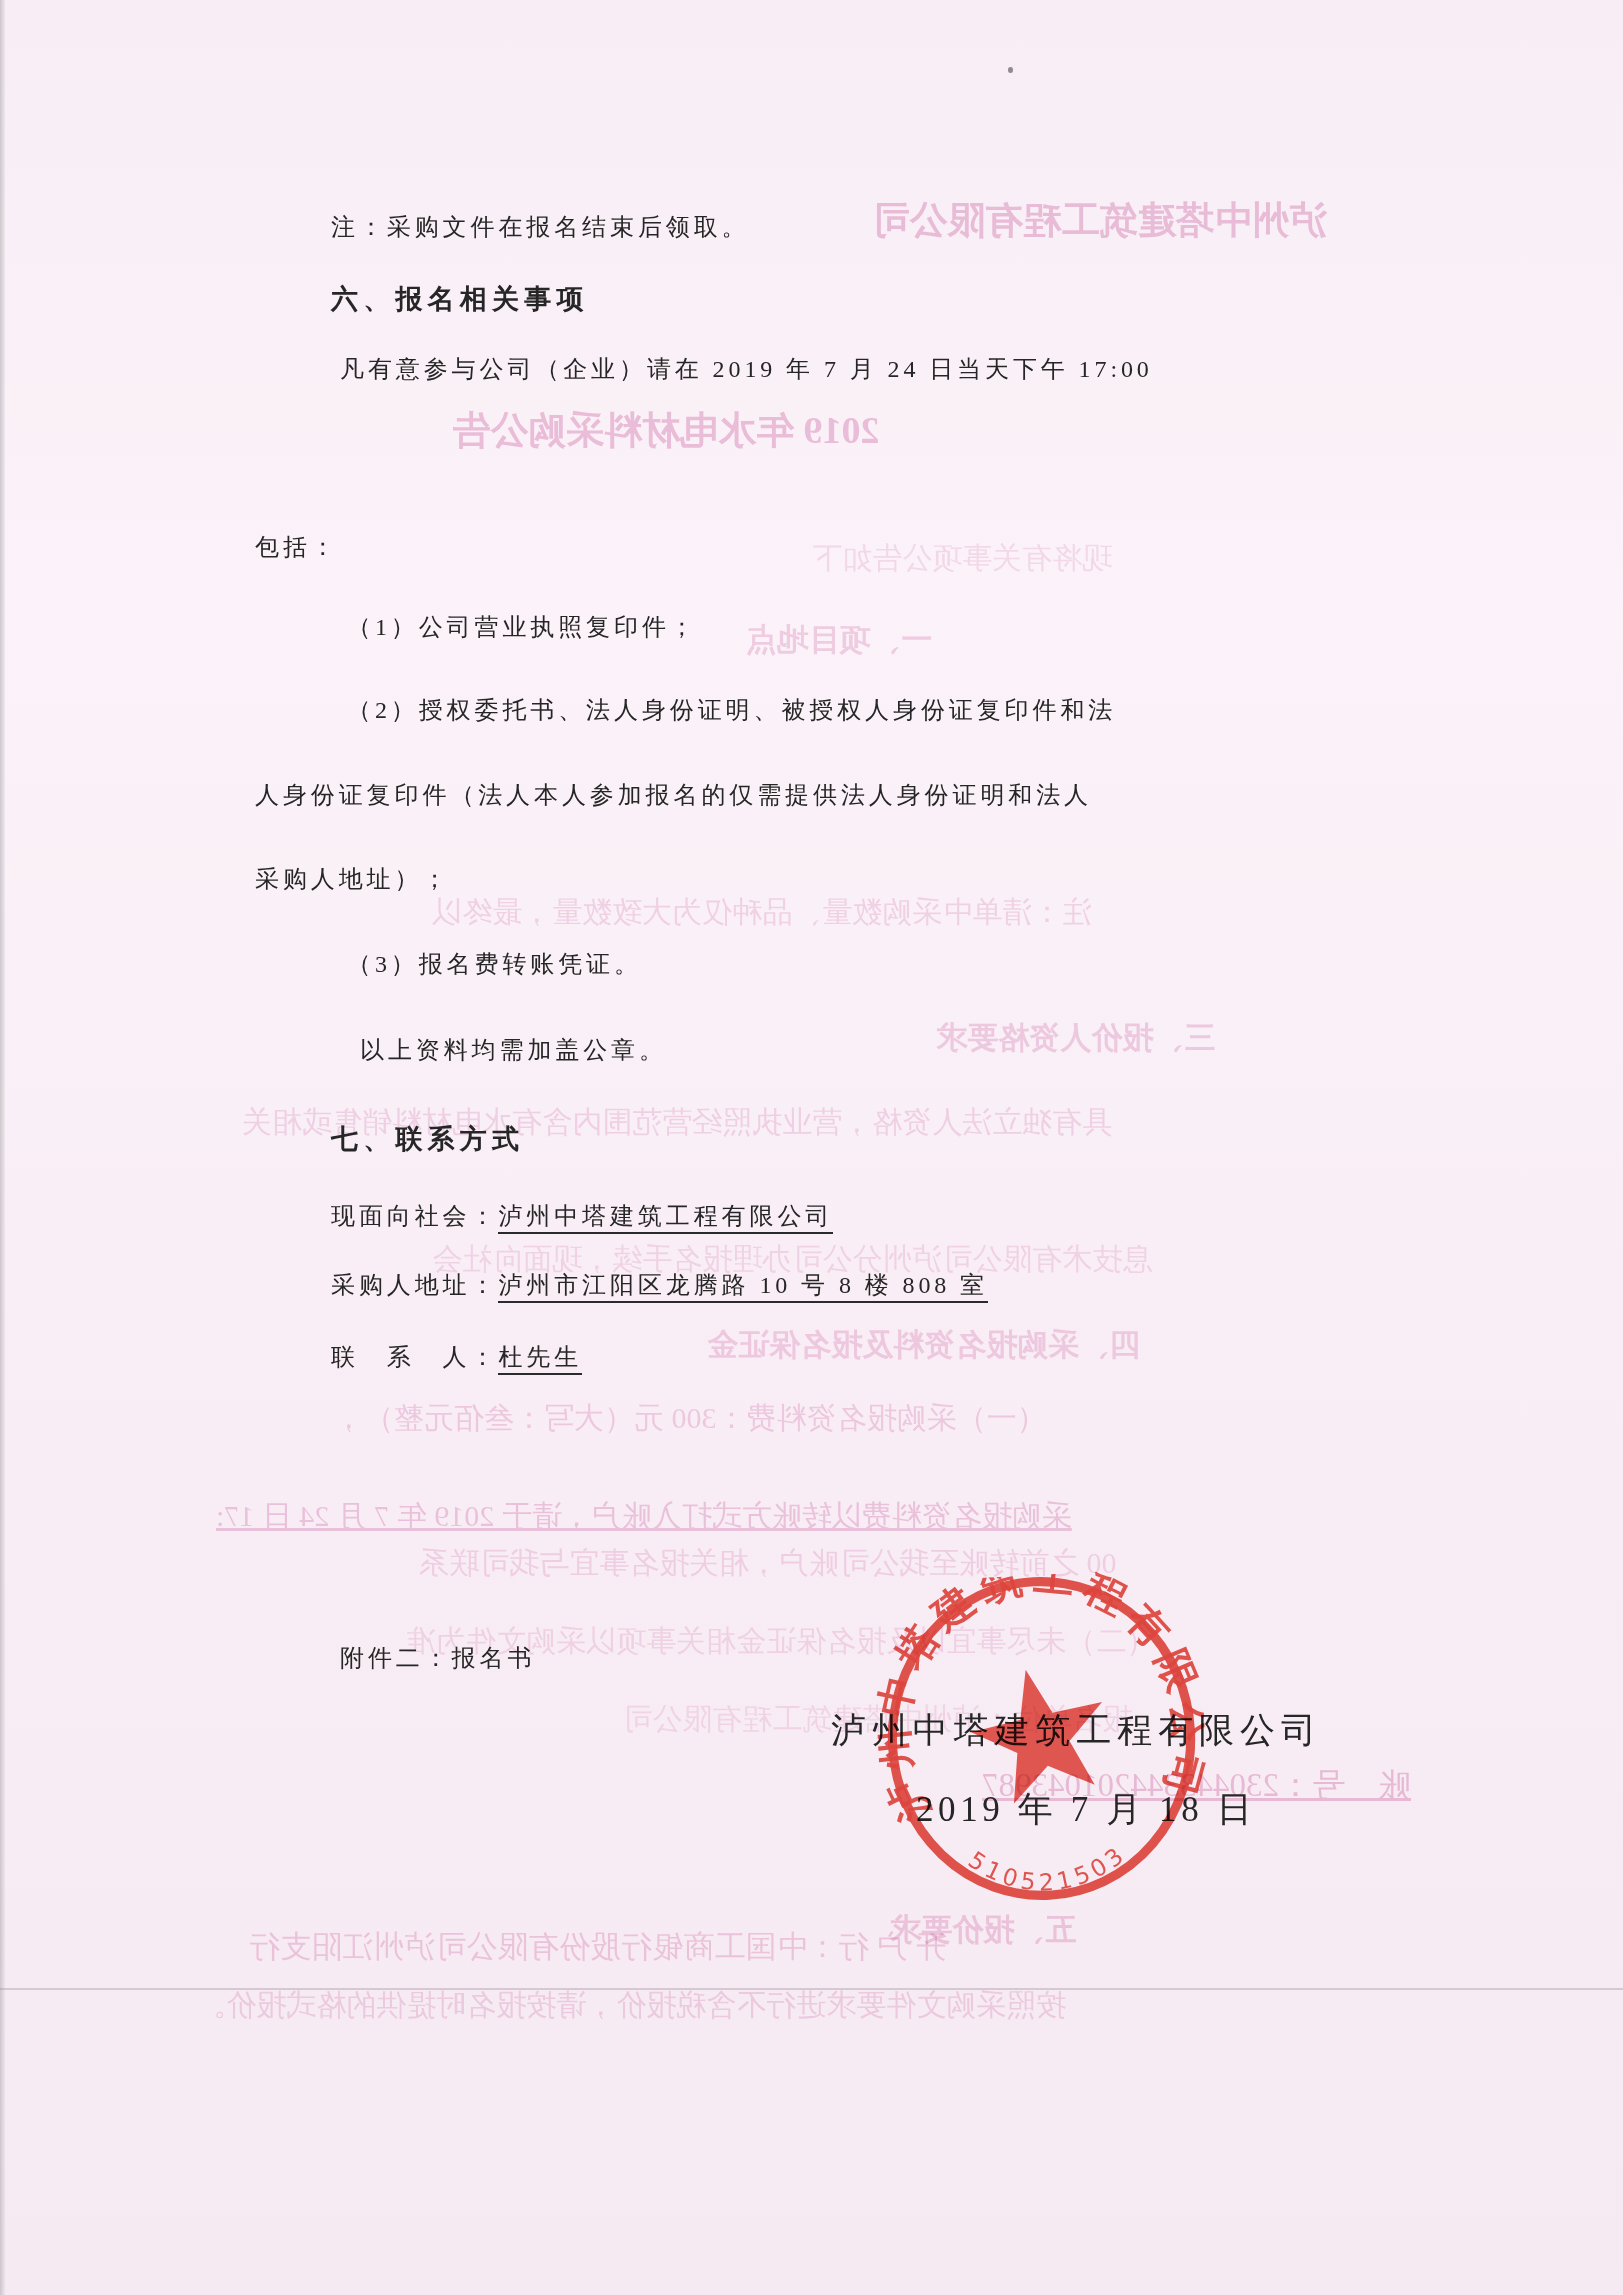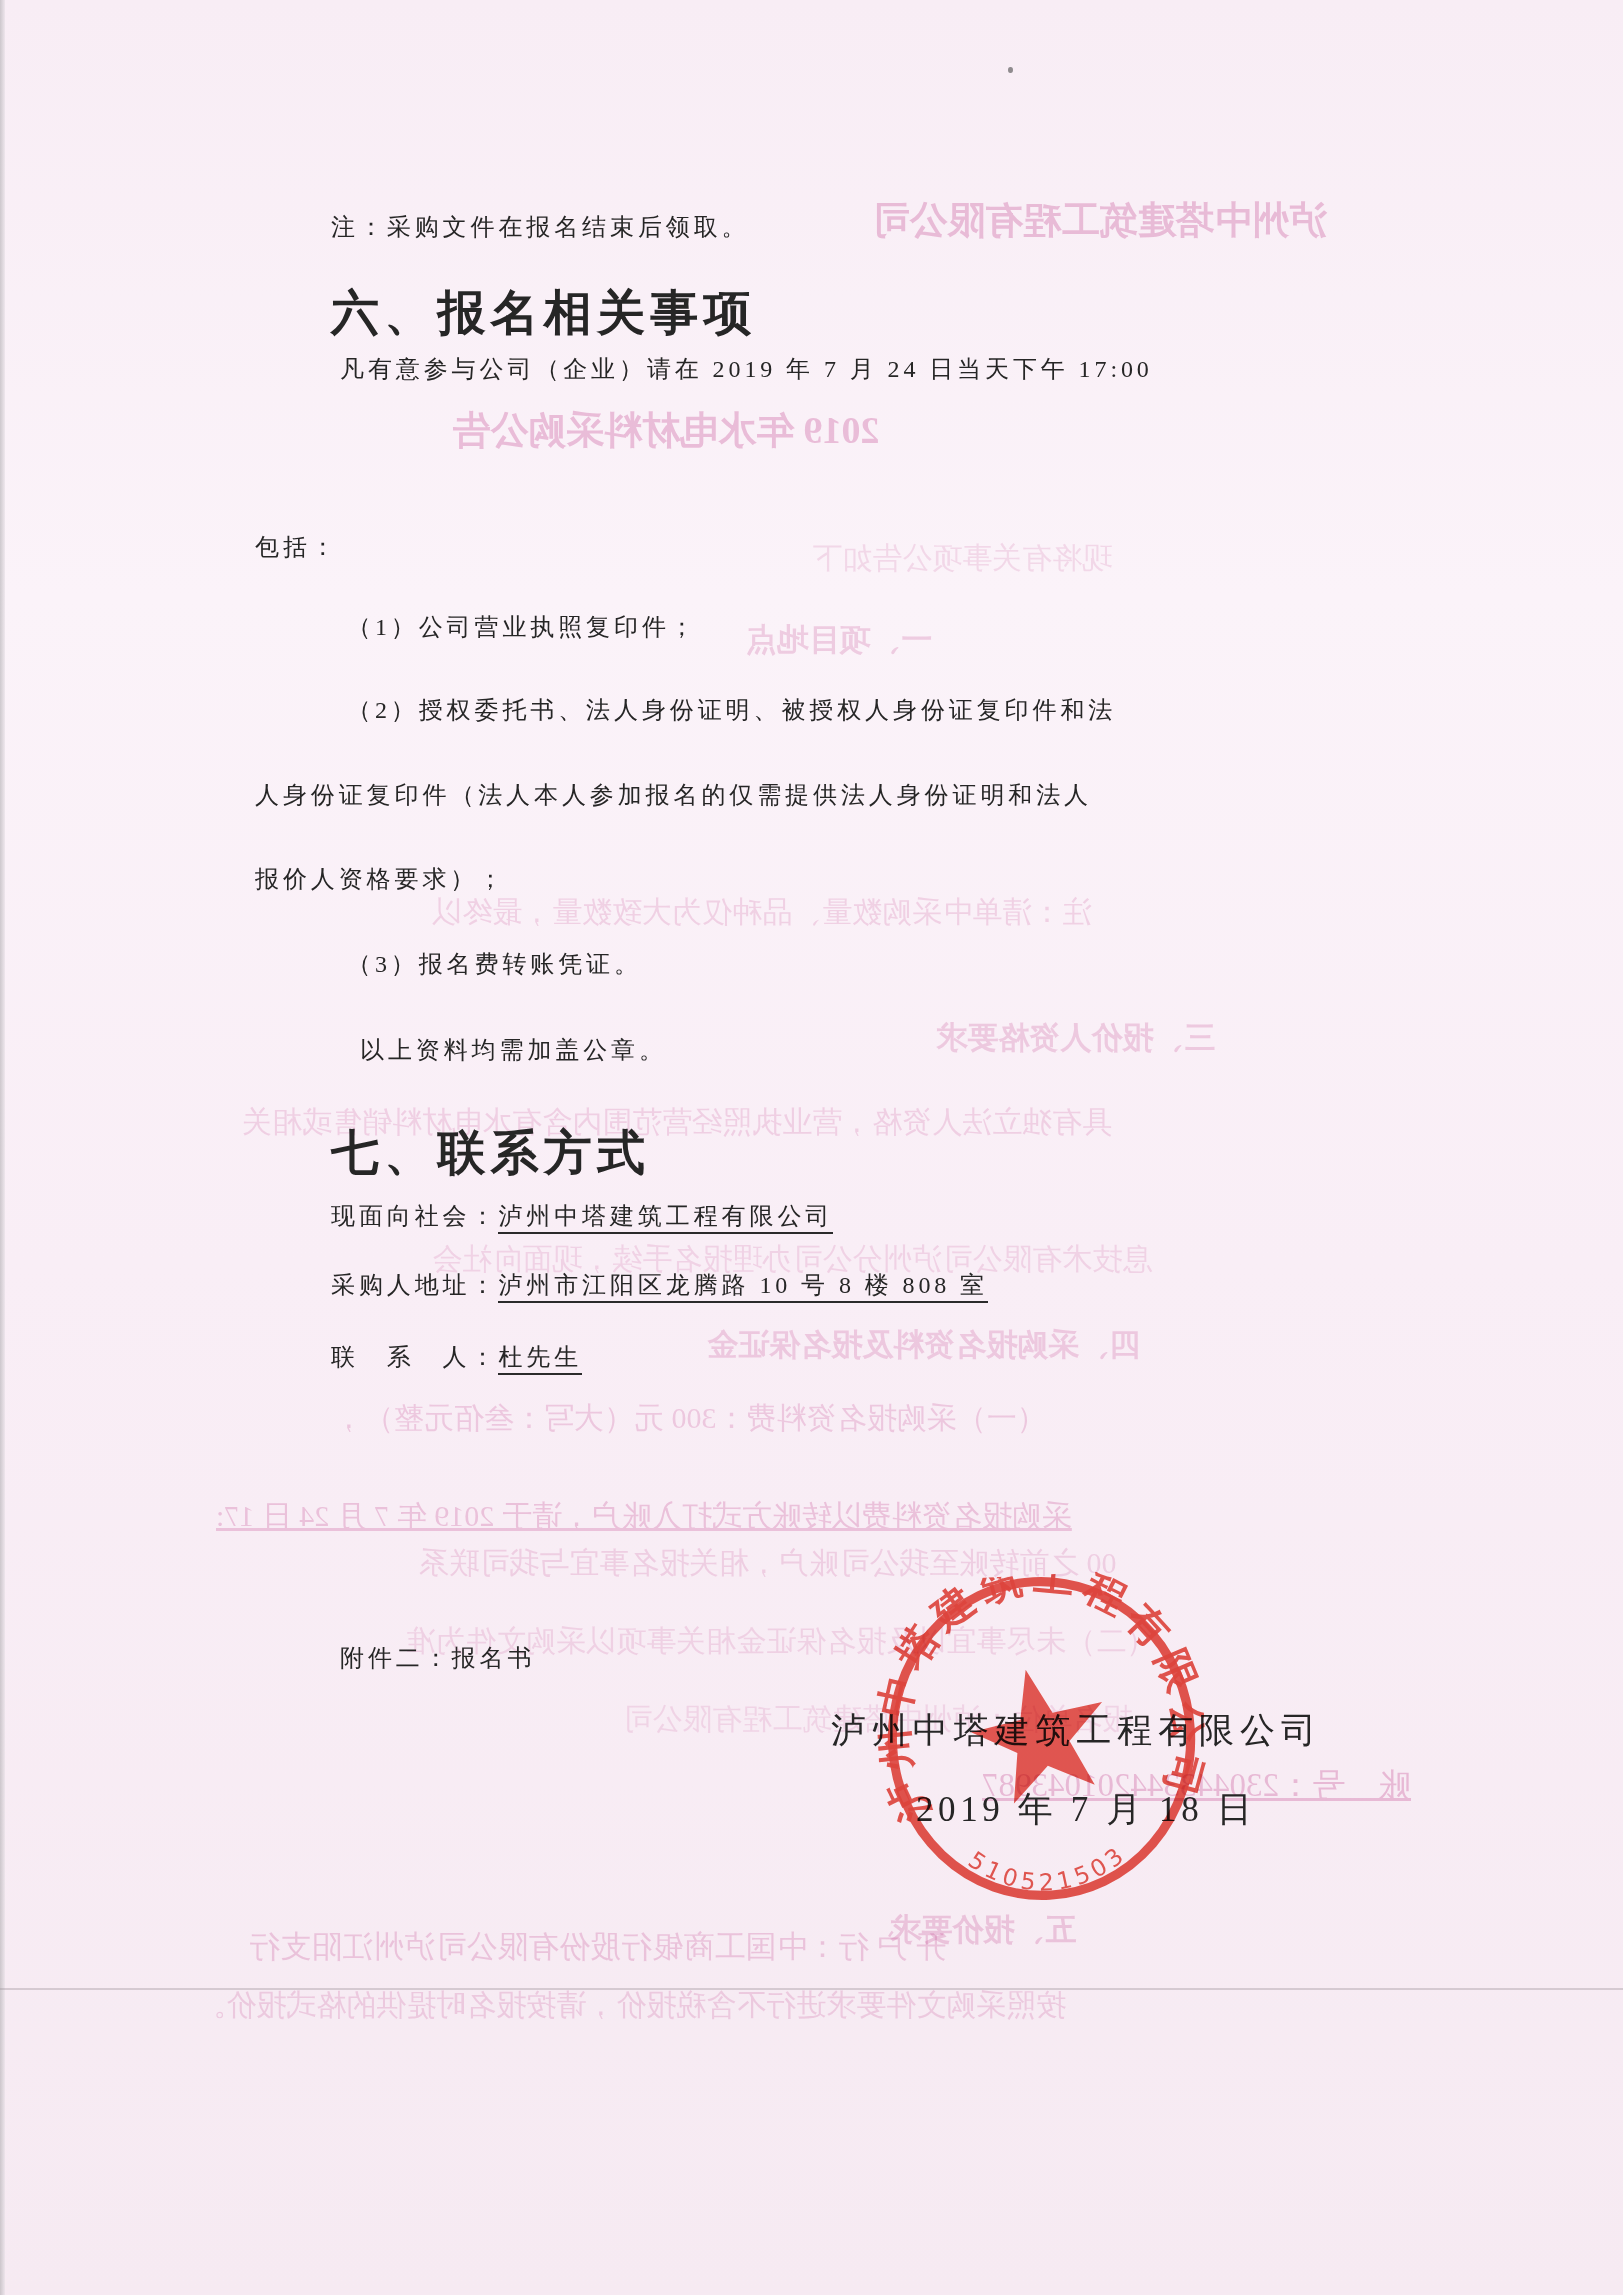--- a/index.html
+++ b/index.html
@@ -8,21 +8,21 @@
     background:linear-gradient(180deg,#f8edf5 0%,#fbf3f9 26%,#f9eef6 55%,#f6eaf2 100%);
     font-family:"Liberation Serif","DejaVu Serif",serif;
   }
   .edge{position:absolute;left:0;top:0;width:4.6px;height:100%;
     background:linear-gradient(90deg,#b5b2b6,#e9e2e8);opacity:.65;}
   .speck{position:absolute;left:1008px;top:67px;width:4.6px;height:5.9px;border-radius:50%;
     background:#4a4a4a;opacity:.6;}
   .fold{position:absolute;left:0;top:1988px;width:100%;height:2px;
     background:rgba(158,148,156,.38);}
   .l{position:absolute;color:#262626;font-size:24px;letter-spacing:3.9px;white-space:nowrap;}
-  .hd{font-weight:bold;font-size:48px;letter-spacing:5.2px;}
+  .hd{font-weight:bold;font-size:27px;letter-spacing:5.2px;}
   .u{border-bottom:2px solid #2b2b2b;padding-bottom:3.3px;}
   .p-note{left:331px;top:211px}
   .p-h6{left:331px;top:281px}
   .p-p1{left:340px;top:353px}
   .p-p2{left:255px;top:439px}
   .p-p3{left:255px;top:531px}
   .p-i1{left:347px;top:611px}
   .p-i2a{left:347px;top:694px}
   .p-i2b{left:255px;top:779px}
   .p-i2c{left:255px;top:863px}
@@ -87,21 +87,21 @@
   <div class="bleed b17">五、报价要求</div>
   <div class="bleed b18">按照采购文件要求进行不含税报价，请按报名时提供的格式报价。</div>
 
   <div class="l p-note">注：采购文件在报名结束后领取。</div>
   <div class="l hd p-h6">六、报名相关事项</div>
   <div class="l p-p1">凡有意参与公司（企业）请在 2019 年 7 月 24 日当天下午 17:00</div>
   <div class="l p-p3">包括：</div>
   <div class="l p-i1">（1）公司营业执照复印件；</div>
   <div class="l p-i2a">（2）授权委托书、法人身份证明、被授权人身份证复印件和法</div>
   <div class="l p-i2b">人身份证复印件（法人本人参加报名的仅需提供法人身份证明和法人</div>
-  <div class="l p-i2c">报价人资格要求）；</div>
+  <div class="l p-i2c">采购人地址）；</div>
   <div class="l p-i3">（3）报名费转账凭证。</div>
   <div class="l p-n2">以上资料均需加盖公章。</div>
   <div class="l hd p-h7">七、联系方式</div>
 
   <div class="l p-c1"><span>现面向社会：</span><span class="u">泸州中塔建筑工程有限公司</span></div>
   <div class="l p-c2"><span>采购人地址：</span><span class="u">泸州市江阳区龙腾路 10 号 8 楼 808 室</span></div>
   <div class="l p-c3"><span>联　系　人：</span><span class="u">杜先生</span></div>
 
   <div class="l p-a2">附件二：报名书</div>
 

